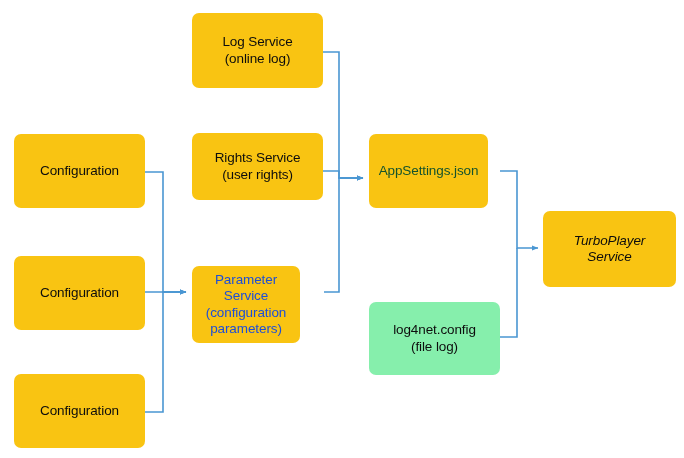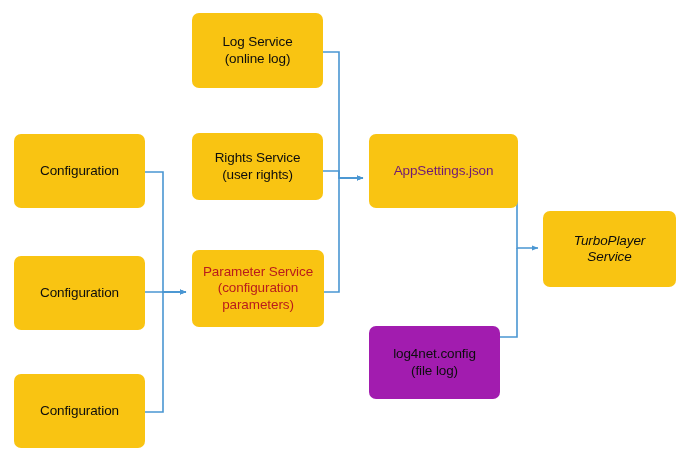--- a/index.html
+++ b/index.html
@@ -72,36 +72,36 @@
         <span class="label">Log Service
 (online log)</span>
       </div>
       <div class="node" style="left: 14px; top: 134px; width: 131px; height: 74px; background: rgb(249, 196, 18); color: rgb(13, 13, 13);">
         <span class="label">Configuration</span>
       </div>
       <div class="node" style="left: 192px; top: 133px; width: 131px; height: 67px; background: rgb(249, 196, 18); color: rgb(13, 13, 13);">
         <span class="label">Rights Service
 (user rights)</span>
       </div>
-      <div class="node" style="left: 369px; top: 134px; width: 149px; height: 74px; background: rgb(249, 196, 18); color: #701a75;">
+      <div class="node" style="left: 369px; top: 134px; width: 119px; height: 74px; background: rgb(249, 196, 18); color: #14532d;">
         <span class="label">AppSettings.json</span>
       </div>
       <div class="node" style="left: 543px; top: 211px; width: 133px; height: 76px; background: rgb(249, 196, 18); color: rgb(13, 13, 13); font-style: italic;">
         <span class="label">TurboPlayer
 Service</span>
       </div>
       <div class="node" style="left: 14px; top: 256px; width: 131px; height: 74px; background: rgb(249, 196, 18); color: rgb(13, 13, 13);">
         <span class="label">Configuration</span>
       </div>
-      <div class="node" style="left: 192px; top: 250px; width: 132px; height: 77px; background: rgb(249, 196, 18); color: #b91c1c;">
+      <div class="node" style="left: 192px; top: 266px; width: 108px; height: 77px; background: rgb(249, 196, 18); color: #1d4ed8;">
         <span class="label">Parameter Service
 (configuration
 parameters)</span>
       </div>
-      <div class="node" style="left: 369px; top: 302px; width: 131px; height: 73px; background: #a21caf; color: rgb(13, 13, 13); margin-top: 24px;">
+      <div class="node" style="left: 369px; top: 302px; width: 131px; height: 73px; background: #86efac; color: rgb(13, 13, 13);">
         <span class="label">log4net.config
 (file log)</span>
       </div>
       <div class="node" style="left: 14px; top: 374px; width: 131px; height: 74px; background: rgb(249, 196, 18); color: rgb(13, 13, 13);">
         <span class="label">Configuration</span>
       </div>
     </div>
 
 </div>
 

